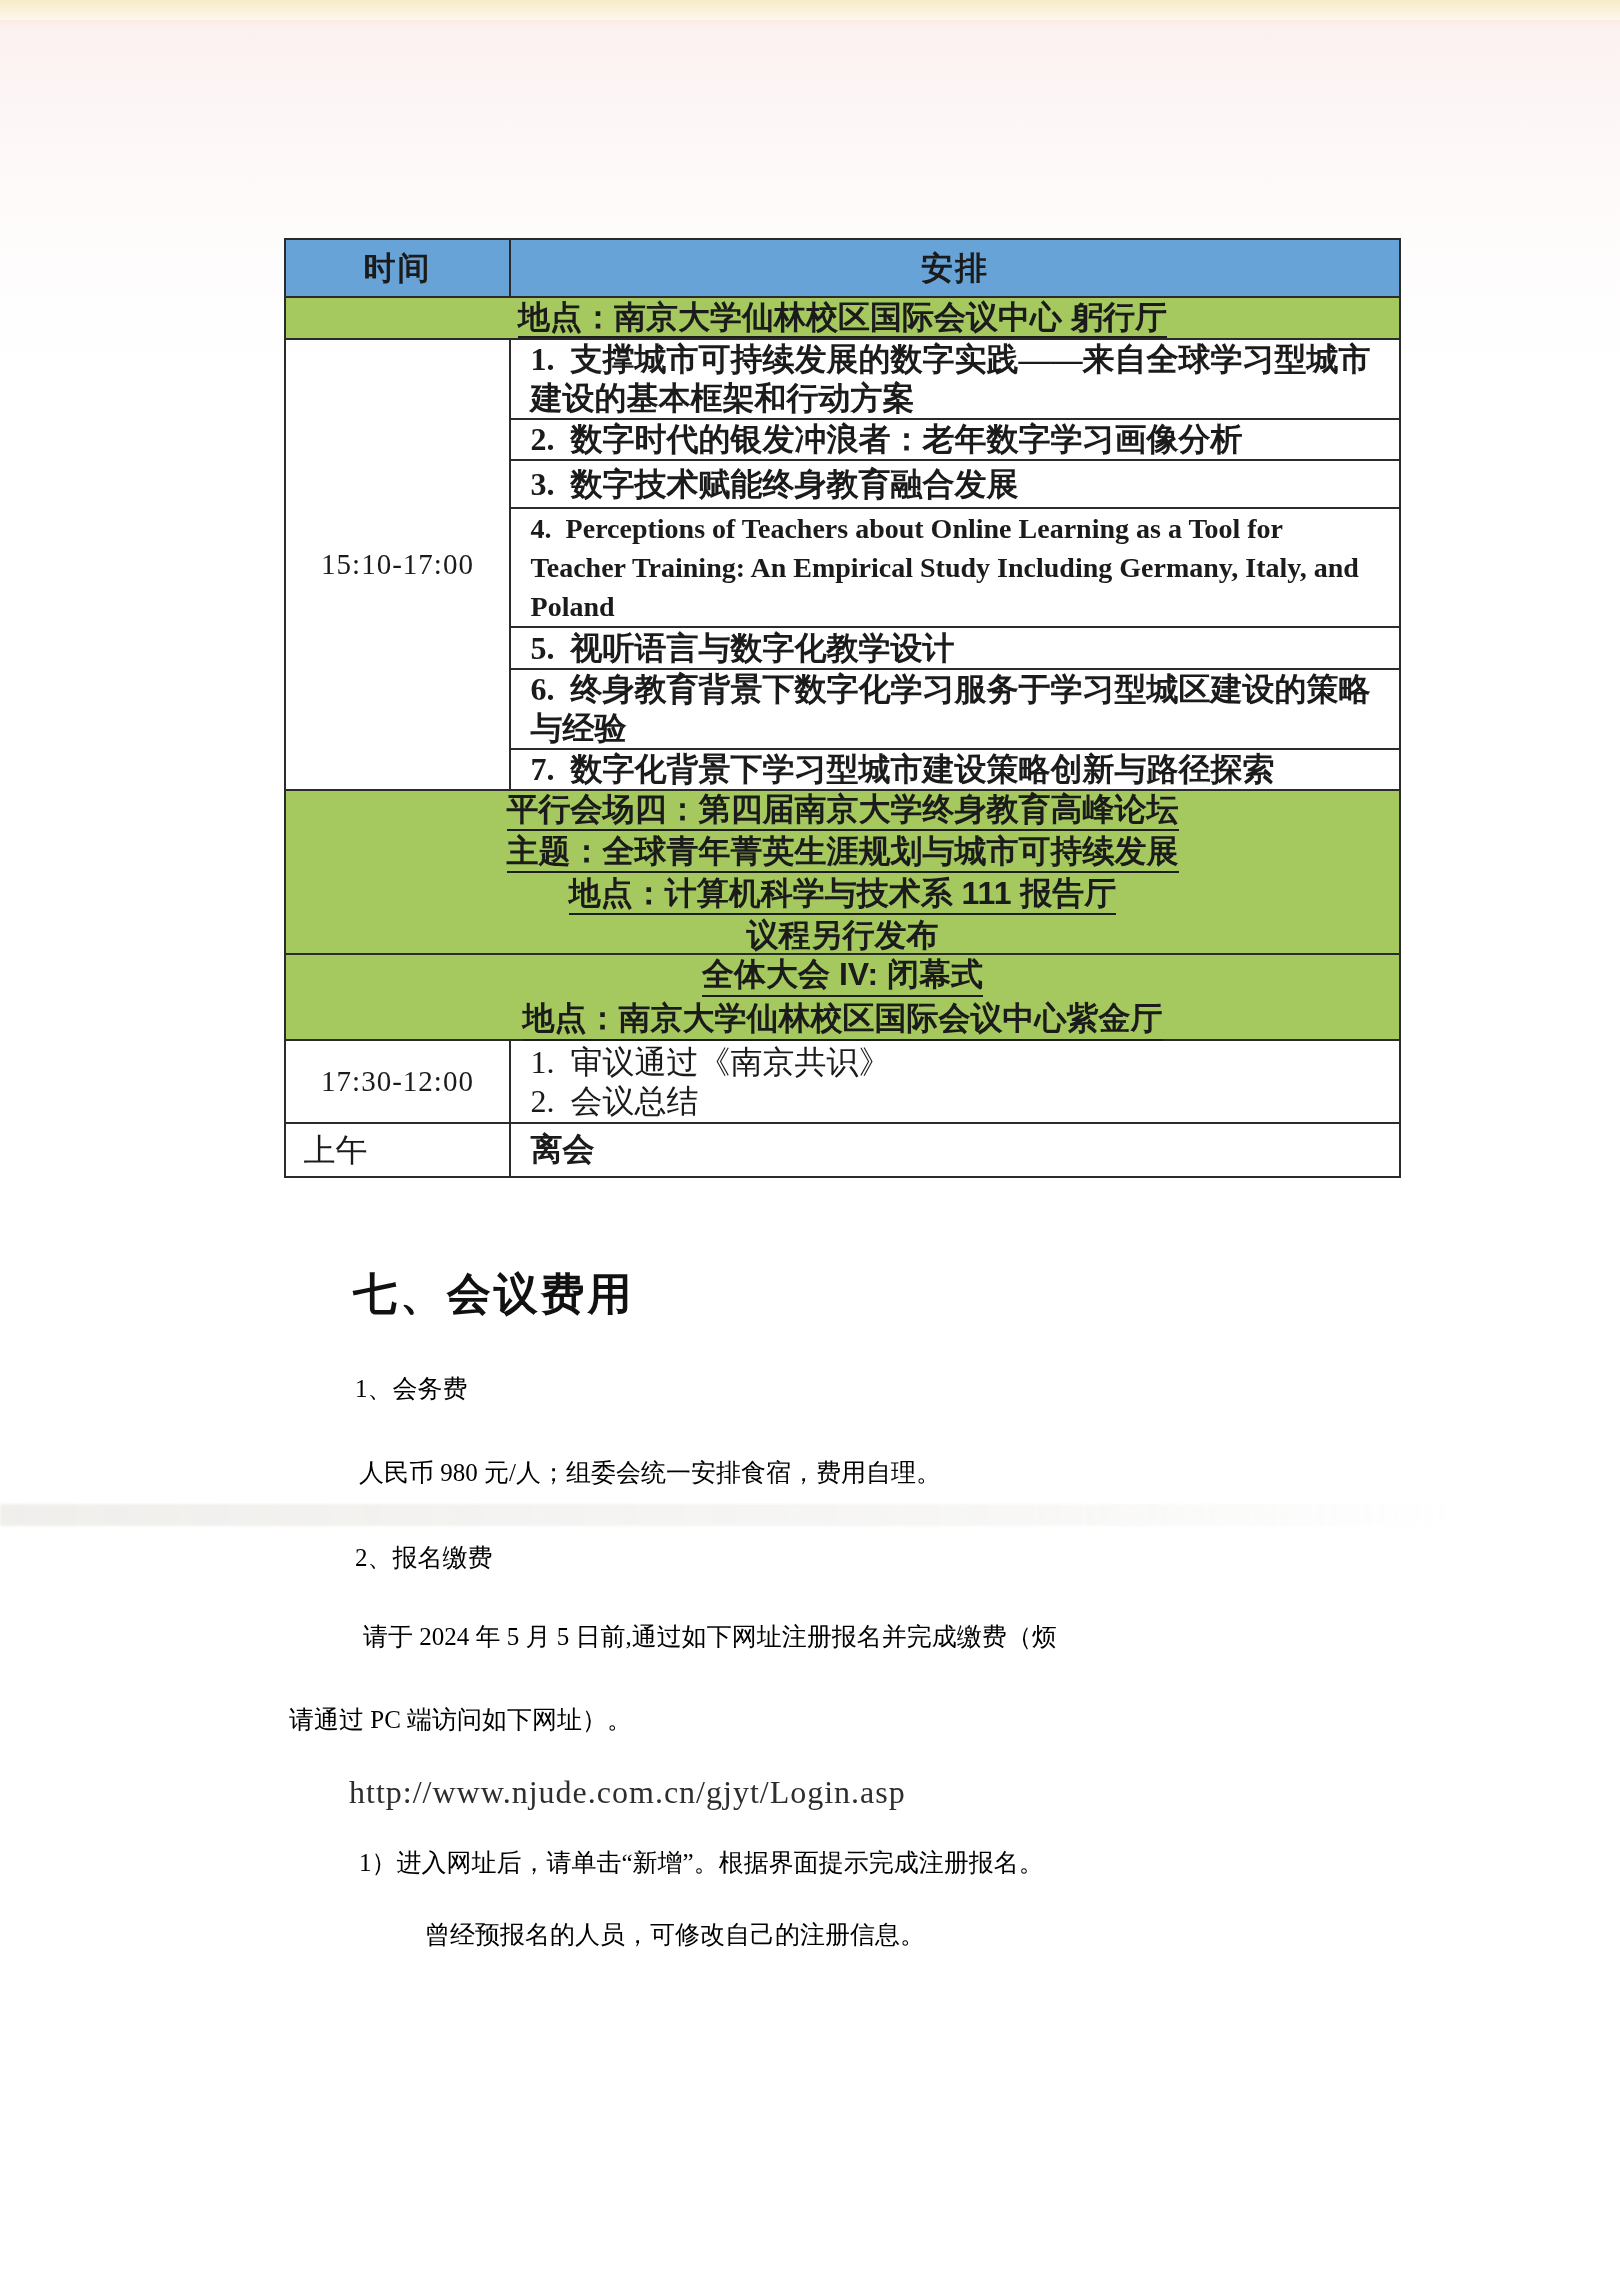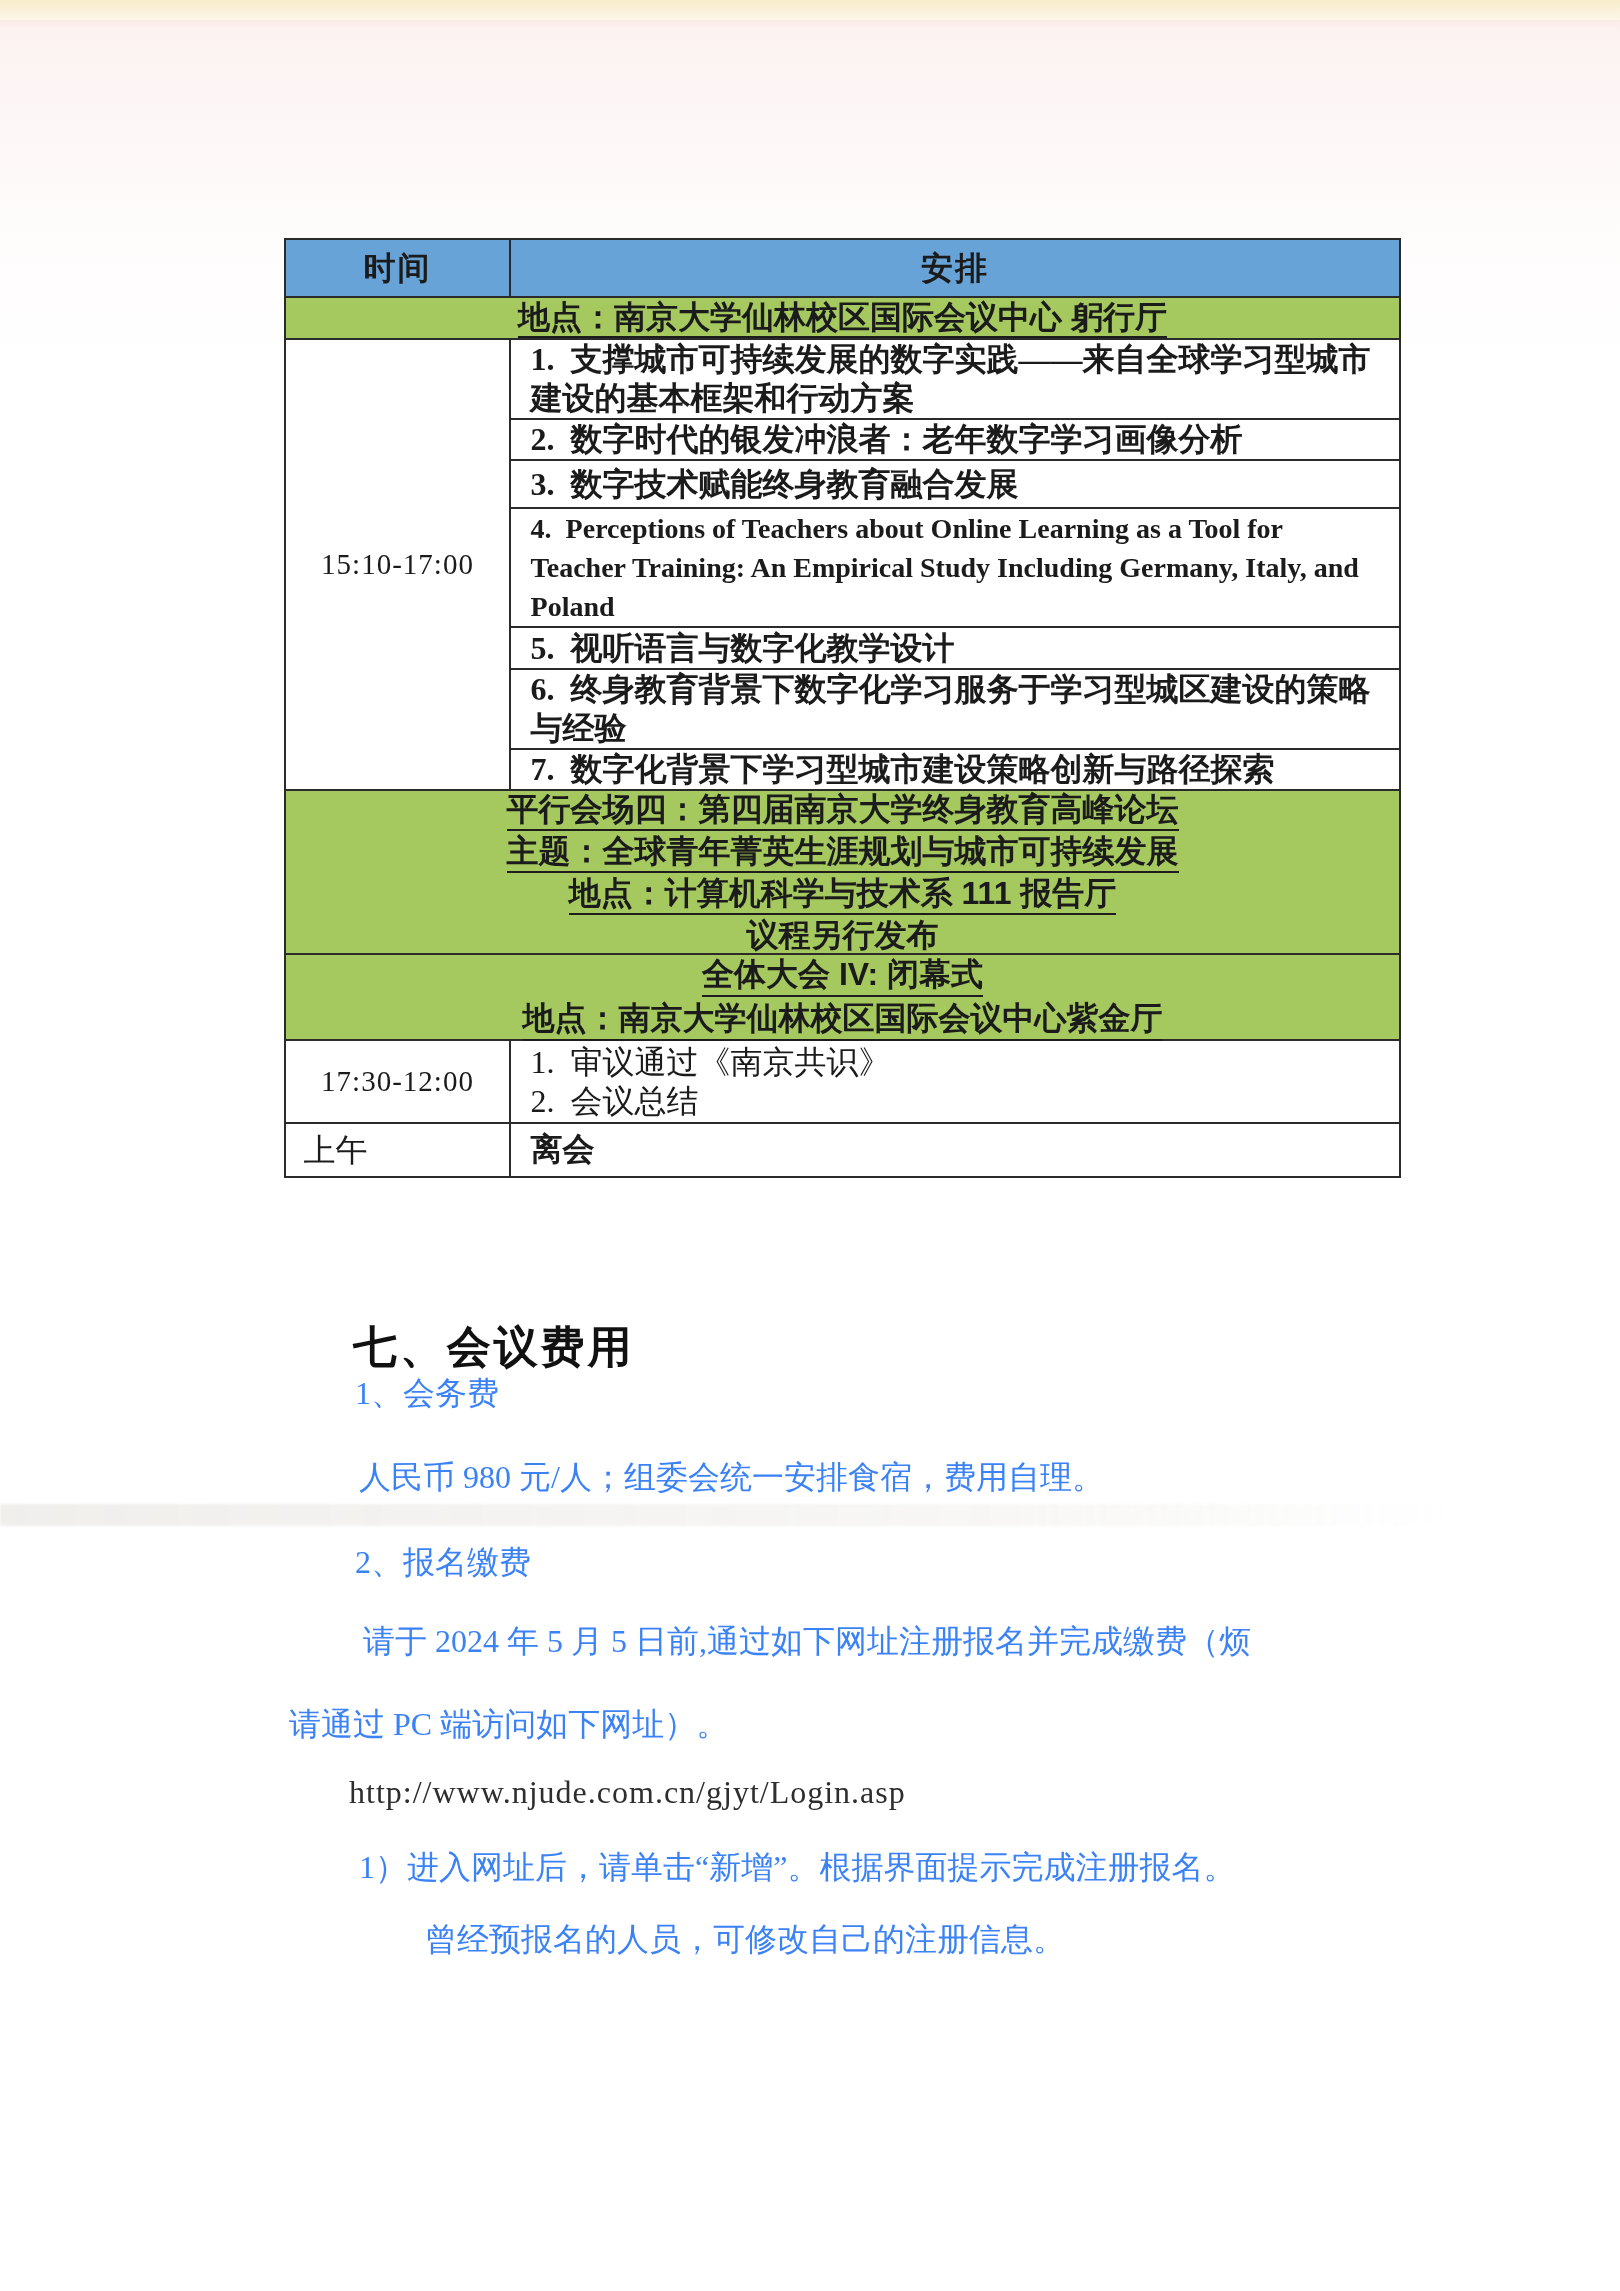--- a/index.html
+++ b/index.html
@@ -59,24 +59,24 @@
   }
   .item:first-child{border-top:none;}
   .item.en{font-size:28px;line-height:39px;}
   .plan-text{
     padding:2px 5.9px 0 19.6px;white-space:pre-wrap;line-height:39px;box-sizing:border-box;
   }
   .bold-sans{font-family:"Liberation Sans","DejaVu Sans",sans-serif;font-weight:bold;}
   
   .abs{position:absolute;white-space:pre;}
   .fees-heading{
-    left:353px;top:1318px;font-family:"Liberation Sans","DejaVu Sans",sans-serif;
+    left:353px;top:1265px;font-family:"Liberation Sans","DejaVu Sans",sans-serif;
     font-weight:bold;font-size:44px;letter-spacing:2.9px;color:#111;
   }
-  .body-line{font-size:32px;color:#3b82f6;}
+  .body-line{font-size:25px;color:#000000;}
   .url-line{font-size:32px;letter-spacing:1px;color:#2e2e2e;}
 </style>
 </head>
 <body>
 
 <div class="scan-top-band"></div>
 <div class="pink-wash"></div>
 
 <div class="tbl">
 

